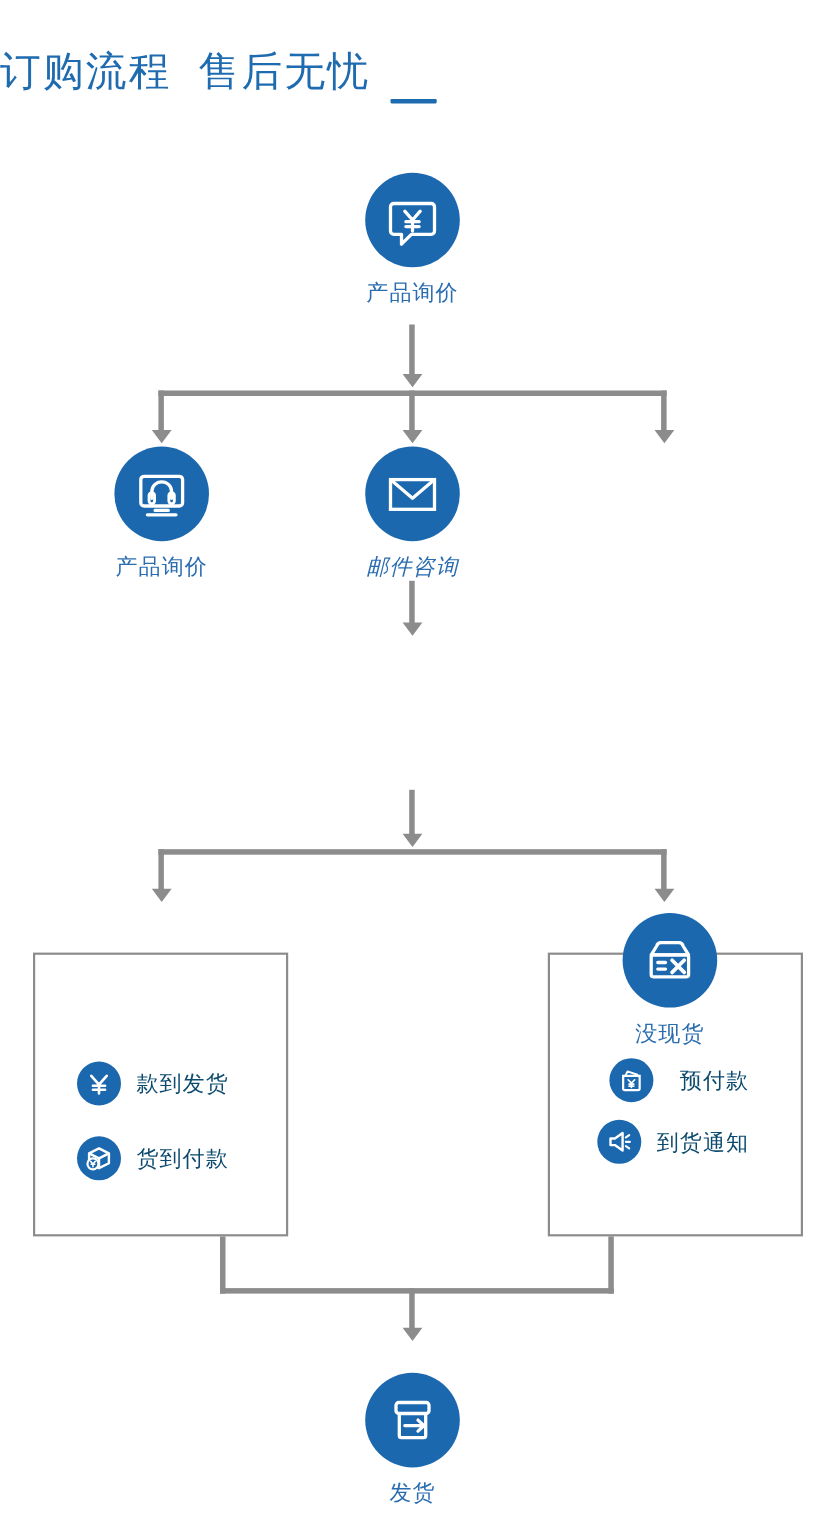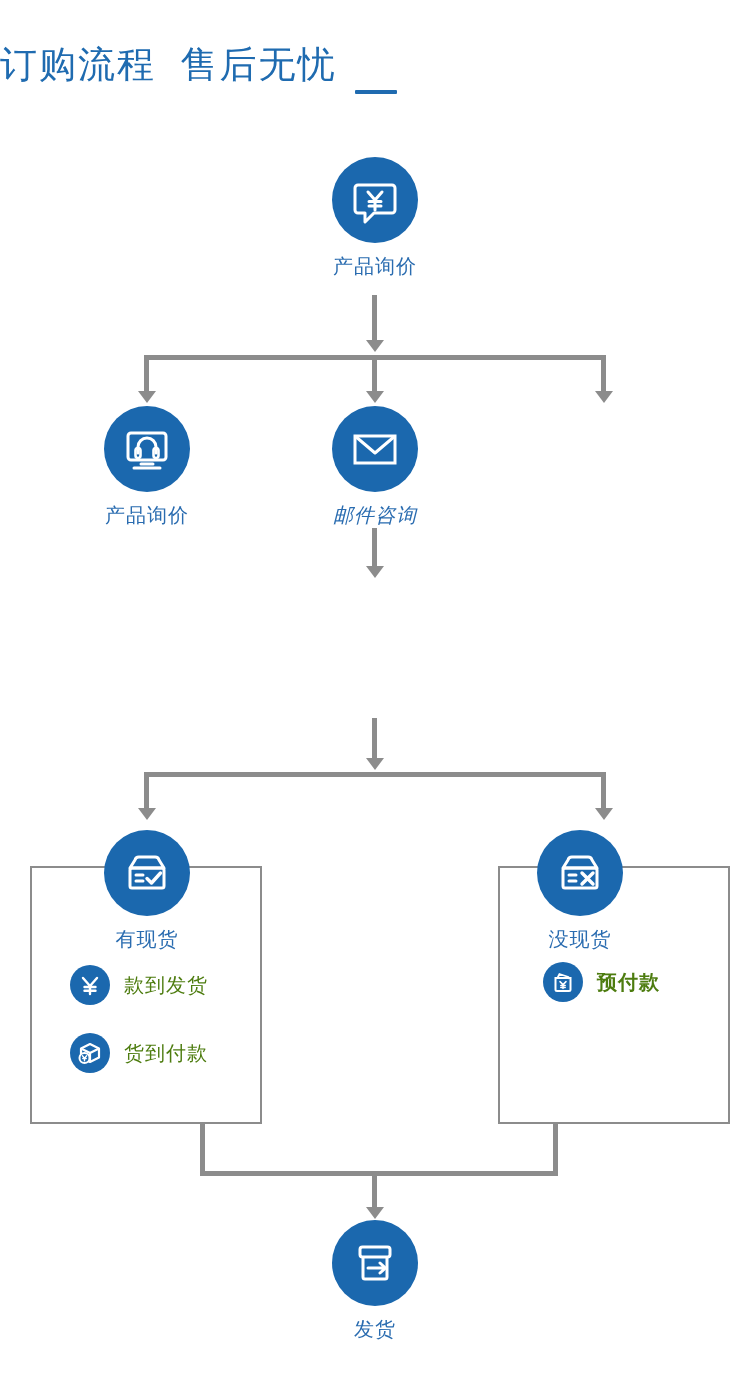--- a/index.html
+++ b/index.html
@@ -69,21 +69,21 @@
     position:absolute;
     display:flex;flex-direction:column;
   }
   .opt-row{
     display:flex;align-items:center;
   }
   .c-small{width:40px;height:40px;flex:0 0 40px;}
   .opt-text{
     margin-left:14px;
     font-size:20px;
-    color:#4d7c0f;
+    color:#0c4a6e;
     letter-spacing:1px;
     white-space:nowrap;
   }
   svg{display:block;}
 </style>
 </head>
 <body>
 
 <div id="page">
 
@@ -143,31 +143,20 @@
   <div class="arrow" style="left:366px;top:758px;"></div>
 
   <div class="line hline" style="left:144px;top:772px;width:462px;"></div>
   <div class="line vline" style="left:144px;top:772px;height:38px;"></div>
   <div class="line vline" style="left:601px;top:772px;height:38px;"></div>
   <div class="arrow" style="left:138px;top:808px;"></div>
   <div class="arrow" style="left:595px;top:808px;"></div>
 
   <div class="opt-box" style="left:30px;top:866px;width:232px;height:258px;"></div>
 
-  <div class="node" style="left:104px;top:830px;width:86px;">
-    <div class="circle c-big">
-      <svg width="52" height="52" viewBox="0 0 52 52">
-        <path d="M14 13 a4 4 0 0 1 4 -3 h16 a4 4 0 0 1 4 3 l5 8 h-34 z" fill="none" stroke="#ffffff" stroke-width="3" stroke-linejoin="round"></path>
-        <rect x="9" y="21" width="34" height="20" rx="2" fill="none" stroke="#ffffff" stroke-width="3"></rect>
-        <path d="M15 28 h7 M15 34 h7" fill="none" stroke="#ffffff" stroke-width="3" stroke-linecap="round"></path>
-        <path d="M26 31.5 l4.5 4.5 l9 -10" fill="none" stroke="#ffffff" stroke-width="3.4" stroke-linecap="round" stroke-linejoin="round"></path>
-      </svg>
-    </div>
-    <div class="node-label">有现货</div>
-  </div>
 
   <div class="opt-list" style="left:70px;top:965px;gap:28px;">
     <div class="opt-row">
       <div class="circle c-small">
         <svg width="26" height="26" viewBox="0 0 26 26">
           <path d="M6 6 l7 8 l7 -8 M13 14 v8 M7.5 15 h11 M7.5 18.7 h11" fill="none" stroke="#ffffff" stroke-width="2.4" stroke-linecap="round" stroke-linejoin="round"></path>
         </svg>
       </div>
       <div class="opt-text">款到发货</div>
     </div>
@@ -179,52 +168,61 @@
           <circle cx="8.5" cy="19" r="5" fill="#1B68AE" stroke="#ffffff" stroke-width="2"></circle>
           <path d="M6.4 16.8 l2.1 2.3 l2.1 -2.3 M8.5 19.1 v2.6 M6.8 19.5 h3.4" fill="none" stroke="#ffffff" stroke-width="1.4" stroke-linecap="round"></path>
         </svg>
       </div>
       <div class="opt-text">货到付款</div>
     </div>
   </div>
 
   <div class="opt-box" style="left:498px;top:866px;width:232px;height:258px;"></div>
 
-  <div class="node" style="left:537px;top:830px;width:86px;">
+  <div class="node" style="left:566px;top:830px;width:86px;">
     <div class="circle c-big">
       <svg width="52" height="52" viewBox="0 0 52 52">
         <path d="M14 13 a4 4 0 0 1 4 -3 h16 a4 4 0 0 1 4 3 l5 8 h-34 z" fill="none" stroke="#ffffff" stroke-width="3" stroke-linejoin="round"></path>
         <rect x="9" y="21" width="34" height="20" rx="2" fill="none" stroke="#ffffff" stroke-width="3"></rect>
         <path d="M15 28 h7 M15 34 h7" fill="none" stroke="#ffffff" stroke-width="3" stroke-linecap="round"></path>
         <path d="M28 26 l11 11 M39 26 l-11 11" fill="none" stroke="#ffffff" stroke-width="3.4" stroke-linecap="round"></path>
       </svg>
     </div>
     <div class="node-label">没现货</div>
   </div>
 
-  <div class="opt-list" style="left:543px;top:962px;gap:16px;font-weight:bold;">
+  <div class="opt-list" style="left:543px;top:962px;gap:16px;">
     <div class="opt-row">
       <div class="circle c-small">
         <svg width="26" height="26" viewBox="0 0 26 26">
           <path d="M5.5 9 h15 v11.5 a1.5 1.5 0 0 1 -1.5 1.5 h-12 a1.5 1.5 0 0 1 -1.5 -1.5 z" fill="none" stroke="#ffffff" stroke-width="2"></path>
           <path d="M7.5 9 l2 -4 l9 3 l-0.6 2" fill="none" stroke="#ffffff" stroke-width="1.8" stroke-linejoin="round"></path>
           <path d="M10 12.6 l3 3 l3 -3 M13 15.6 v4 M10.8 16.6 h4.4 M10.8 18.4 h4.4" fill="none" stroke="#ffffff" stroke-width="1.5" stroke-linecap="round" stroke-linejoin="round"></path>
         </svg>
       </div>
       <div class="opt-text">预付款</div>
+    </div>
+    <div class="opt-row">
+      <div class="circle c-small">
+        <svg width="28" height="28" viewBox="0 0 28 28">
+          <path d="M6 11 h4 l7 -5 v16 l-7 -5 h-4 z" fill="none" stroke="#ffffff" stroke-width="2.2" stroke-linejoin="round"></path>
+          <path d="M20 10 l3 -2 M20 14 h3.6 M20 18 l3 2" fill="none" stroke="#ffffff" stroke-width="2" stroke-linecap="round"></path>
+        </svg>
+      </div>
+      <div class="opt-text">到货通知</div>
     </div>
   </div>
 
   <div class="line vline" style="left:200px;top:1124px;height:52px;"></div>
   <div class="line vline" style="left:553px;top:1124px;height:52px;"></div>
   <div class="line hline" style="left:200px;top:1171px;width:358px;"></div>
   <div class="line vline" style="left:372px;top:1171px;height:38px;"></div>
   <div class="arrow" style="left:366px;top:1207px;"></div>
 
-  <div class="node" style="left:332px;top:1220px;width:86px;">
+  <div class="node" style="left:332px;top:1248px;width:86px;">
     <div class="circle c-big">
       <svg width="52" height="52" viewBox="0 0 52 52">
         <rect x="11" y="10" width="30" height="10" rx="2.5" fill="none" stroke="#ffffff" stroke-width="3"></rect>
         <path d="M14 20 v20 a2 2 0 0 0 2 2 h20 a2 2 0 0 0 2 -2 v-20" fill="none" stroke="#ffffff" stroke-width="3" stroke-linejoin="round"></path>
         <path d="M19 31 h17 M31 26 l5.5 5 l-5.5 5" fill="none" stroke="#ffffff" stroke-width="3" stroke-linecap="round" stroke-linejoin="round"></path>
       </svg>
     </div>
     <div class="node-label">发货</div>
   </div>
 

